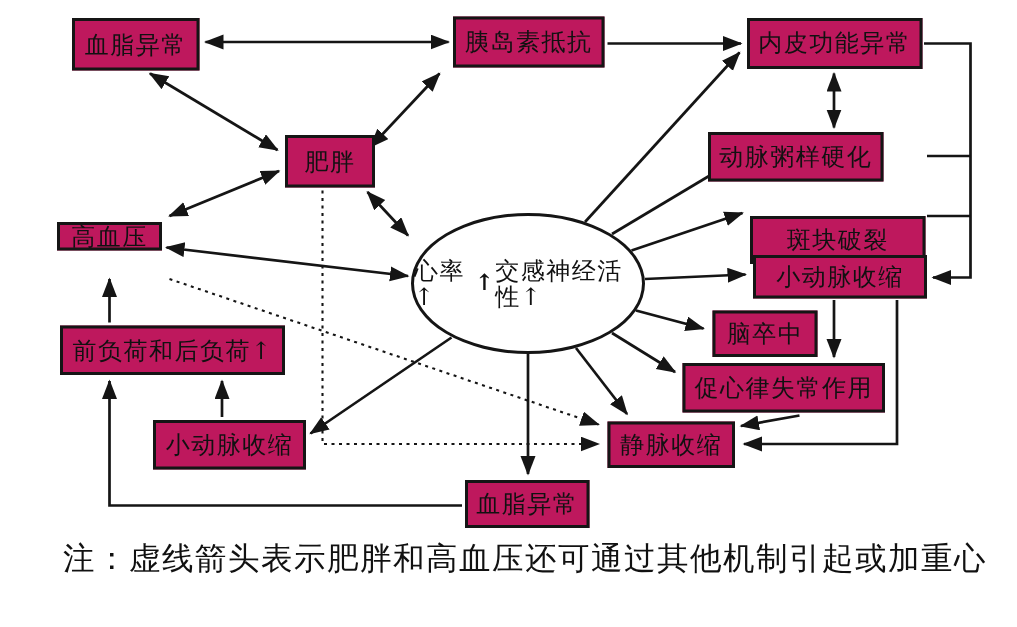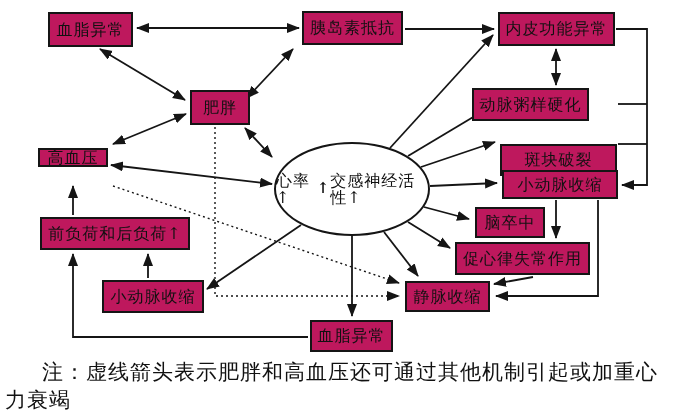--- a/index.html
+++ b/index.html
@@ -93,16 +93,15 @@
   <div class="node" style="left:310px;top:320px;width:83px;height:32px">血脂异常</div>
 
   <div class="ellipse-node" style="left:274px;top:142px;width:156px;height:94px">
     <span>心率↑</span>
     <span class="mid-arrow">↑</span>
     <span>交感神经活性↑</span>
   </div>
 
   <div class="note">
     <div class="l1">注：虚线箭头表示肥胖和高血压还可通过其他机制引起或加重心</div>
-    <div class="l2">力衰竭</div>
   </div>
 
 </div>
 
 </body></html>

